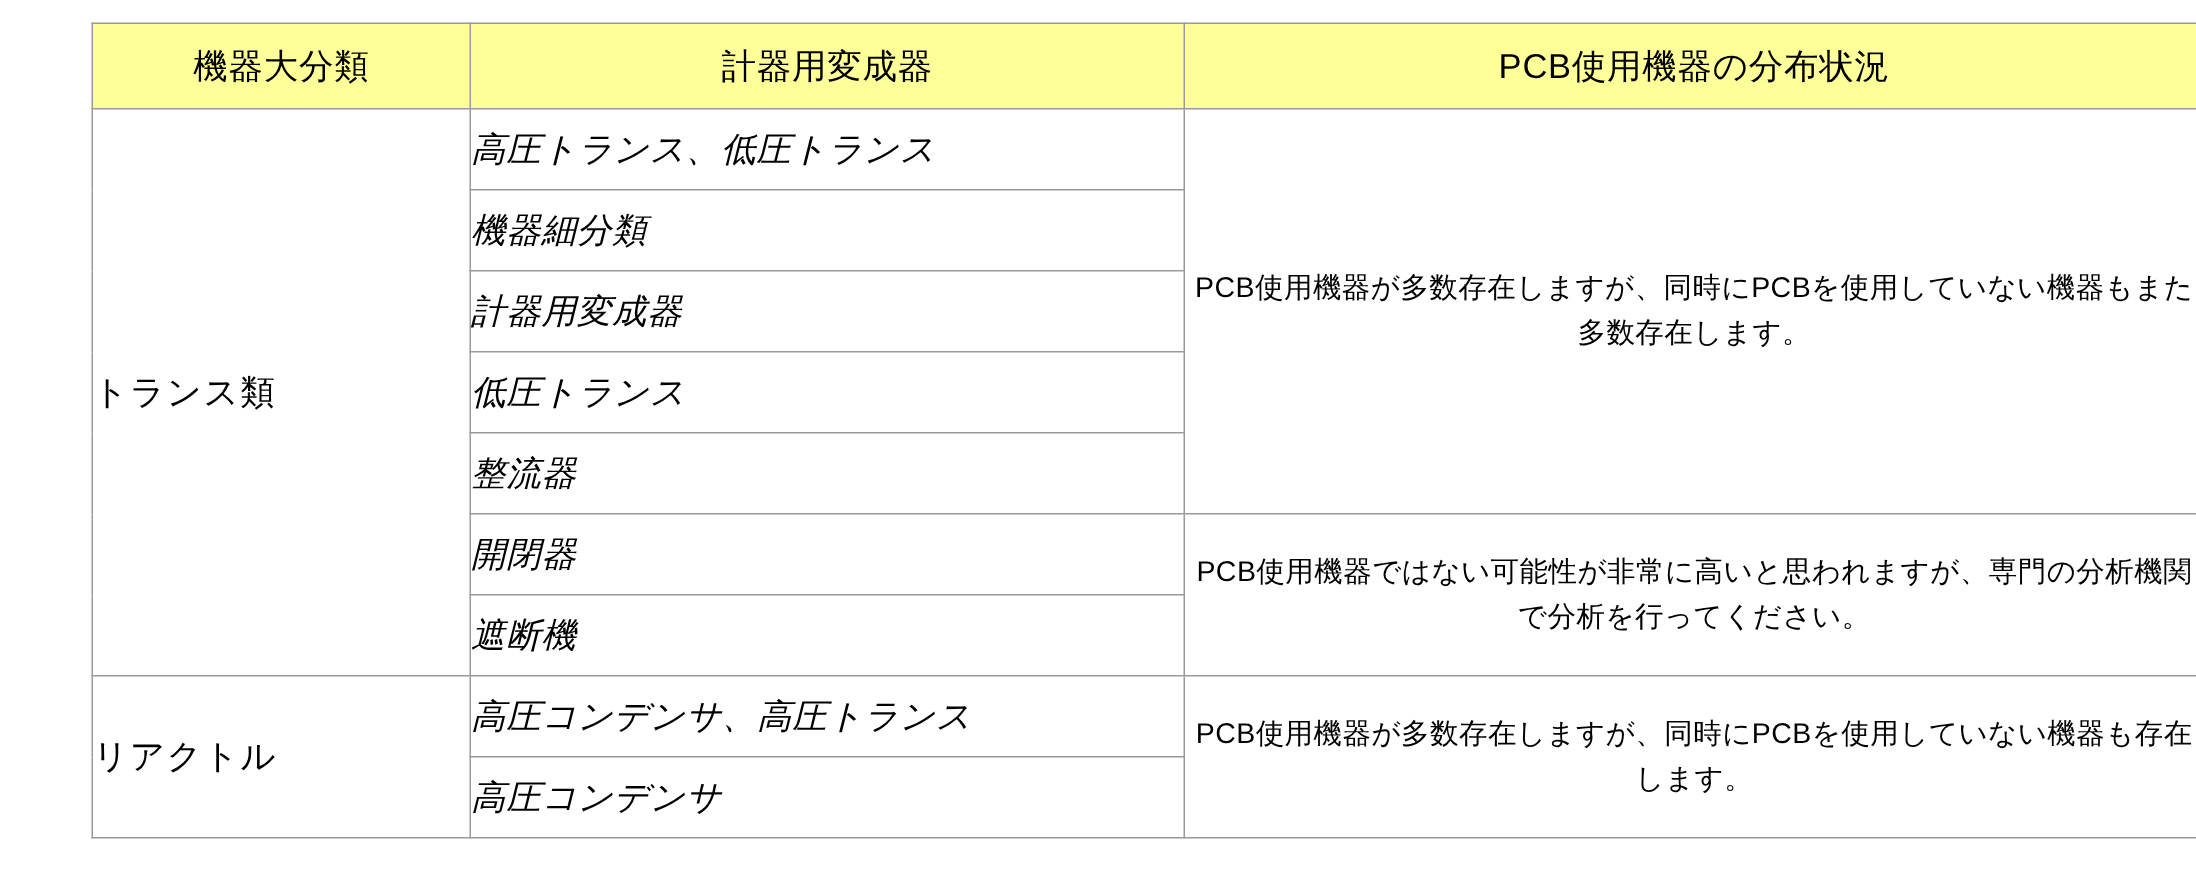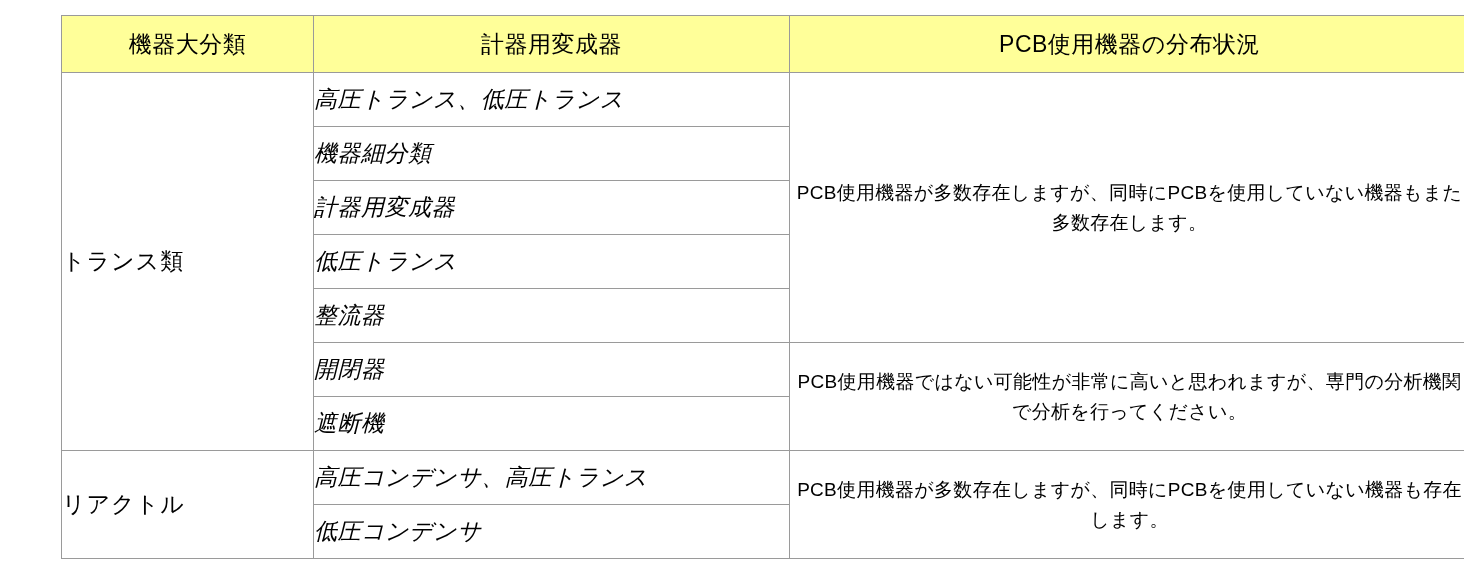--- a/index.html
+++ b/index.html
@@ -121,17 +121,17 @@
       </tr>
 
       <tr>
         <td class="major-cell" rowspan="2">リアクトル</td>
         <td class="minor-cell">高圧コンデンサ、高圧トランス</td>
         <td class="dist-cell" rowspan="2">
           <span class="dist-text">PCB使用機器が多数存在しますが、同時にPCBを使用していない機器も存在します。</span>
         </td>
       </tr>
       <tr>
-        <td class="minor-cell">低圧コンデンサ</td>
+        <td class="minor-cell">高圧コンデンサ</td>
       </tr>
     </tbody>
   </table>
 </div>
 
 </body></html>

